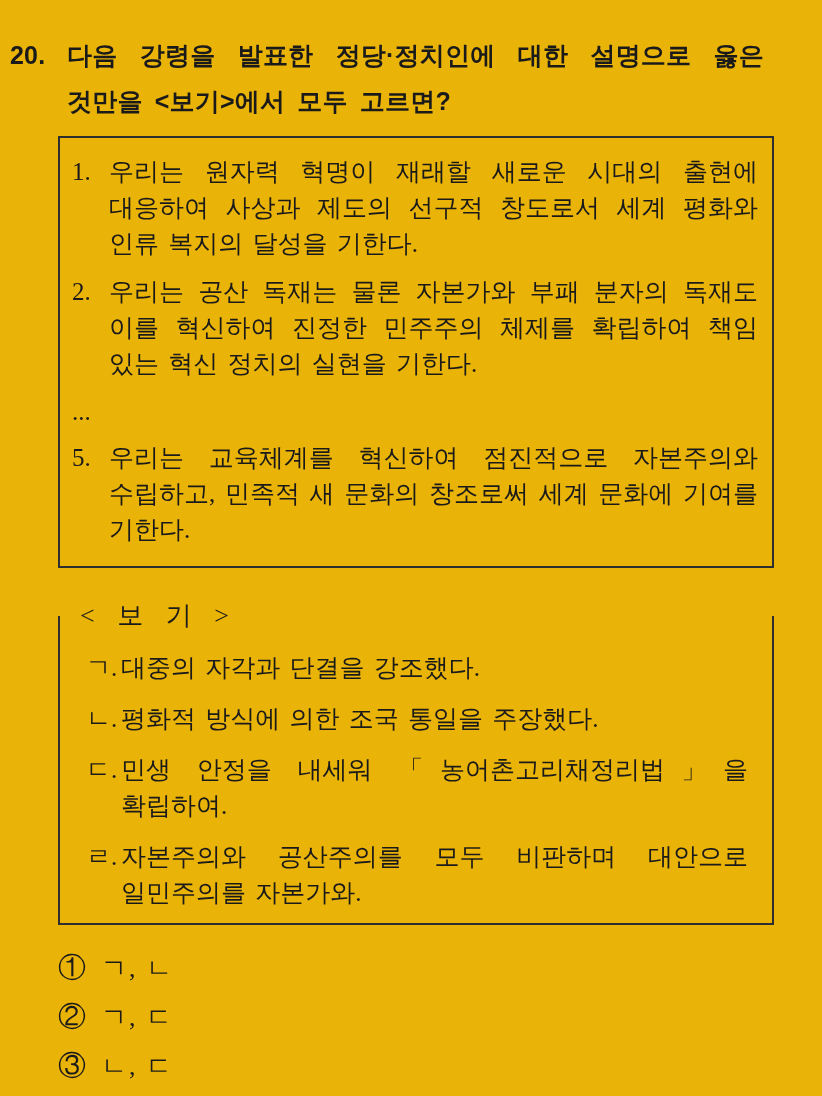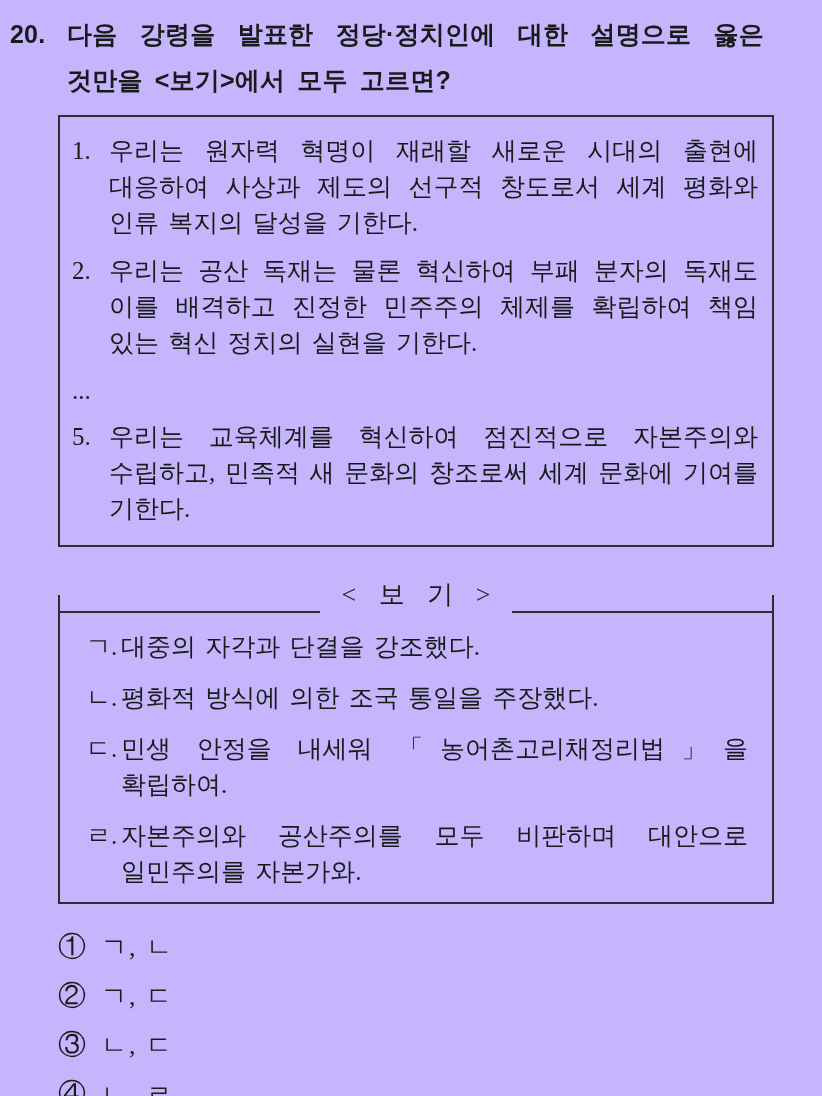--- a/index.html
+++ b/index.html
@@ -4,25 +4,25 @@
 <style>
   html, body {
     margin: 0;
     padding: 0;
     background: #ffffff;
   }
   .page {
     position: relative;
     width: 822px;
     height: 1096px;
-    background: #c4b5fd;
+    background: #eab308;
     color: #1a1a1a;
     font-family: "Liberation Serif", serif;
     box-sizing: border-box;
-    padding-top: 11px;
+    padding-top: 32px;
     overflow: hidden;
   }
 
   
   .question {
     display: flex;
     padding-left: 10px;
     width: 764px;
     box-sizing: border-box;
     font-family: "Liberation Sans", sans-serif;
@@ -71,22 +71,23 @@
     padding: 34px 24px 12px 26px;
     font-size: 25px;
     line-height: 36px;
   }
   .bogi-header {
     position: absolute;
     top: 0;
     left: -2px;
     right: -2px;
     display: flex;
-    align-items: flex-end;
+    align-items: flex-start;
     transform: translateY(-50%);
+    flex-direction: column;
   }
   .rule { flex: 1; height: 2px; background: #2e2e2e; }
   .bogi-title {
     padding: 0 22px;
     background: transparent;
     font-size: 26px;
     word-spacing: 16px;
     white-space: pre;
   }
   .b-item { display: flex; margin-bottom: 15px; }
@@ -127,21 +128,21 @@
     <div class="qtext">다음 강령을 발표한 정당·정치인에 대한 설명으로 옳은 것만을 &lt;보기&gt;에서 모두 고르면?</div>
   </div>
 
   <div class="provision-box">
     <div class="p-item">
       <span class="p-marker">1.</span>
       <div class="p-text">우리는 원자력 혁명이 재래할 새로운 시대의 출현에 대응하여 사상과 제도의 선구적 창도로서 세계 평화와 인류 복지의 달성을 기한다.</div>
     </div>
     <div class="p-item">
       <span class="p-marker">2.</span>
-      <div class="p-text">우리는 공산 독재는 물론 혁신하여 부패 분자의 독재도 이를 배격하고 진정한 민주주의 체제를 확립하여 책임 있는 혁신 정치의 실현을 기한다.</div>
+      <div class="p-text">우리는 공산 독재는 물론 자본가와 부패 분자의 독재도 이를 혁신하여 진정한 민주주의 체제를 확립하여 책임 있는 혁신 정치의 실현을 기한다.</div>
     </div>
     <div class="p-item ellipsis">
       <span class="p-marker">...</span>
       <div class="p-text"></div>
     </div>
     <div class="p-item">
       <span class="p-marker">5.</span>
       <div class="p-text">우리는 교육체계를 혁신하여 점진적으로 자본주의와 수립하고, 민족적 새 문화의 창조로써 세계 문화에 기여를 기한다.</div>
     </div>
   </div>

